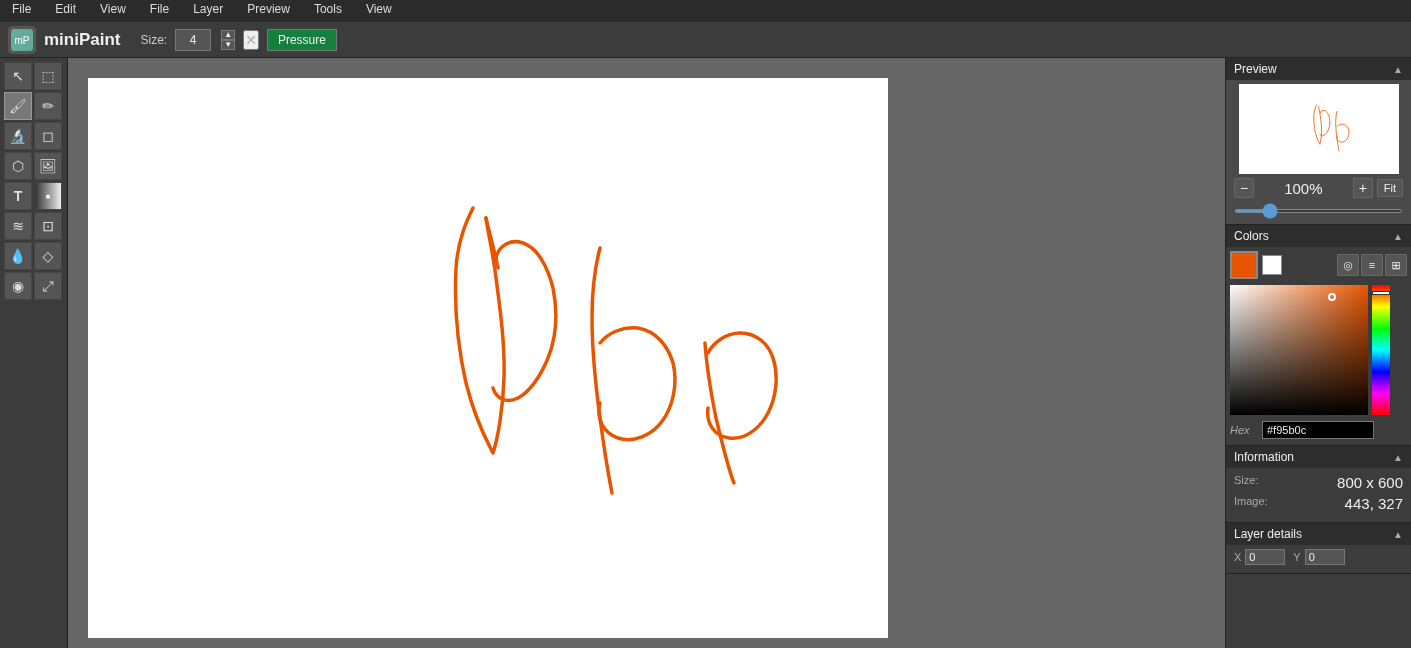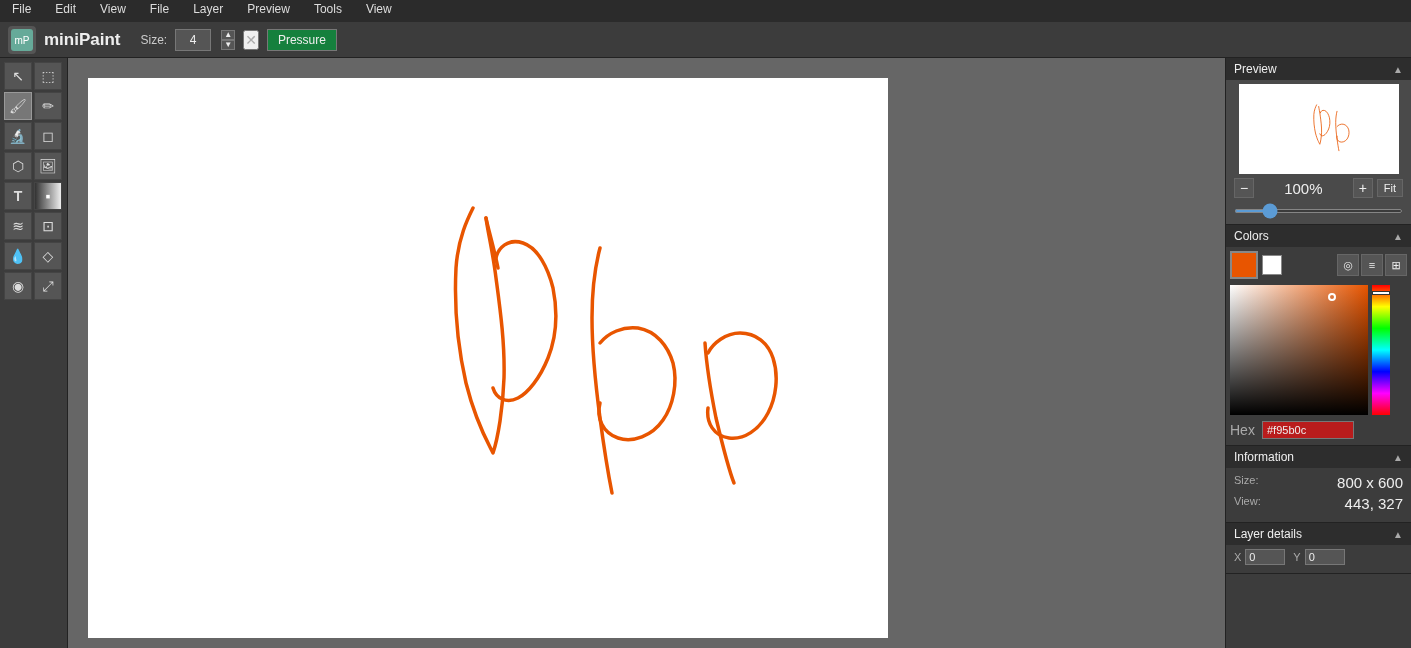--- a/index.html
+++ b/index.html
@@ -60,22 +60,22 @@
     .color-swatch-main { width: 28px; height: 28px; background: #e85500; border: 2px solid #888; cursor: pointer; }
     .color-swatch-bg { width: 20px; height: 20px; background: #fff; border: 1px solid #888; cursor: pointer; }
     .color-view-btns { display: flex; gap: 2px; margin-left: auto; }
     .color-view-btn { width: 22px; height: 22px; background: #555; border: 1px solid #666; color: #eee; font-size: 11px; cursor: pointer; display: flex; align-items: center; justify-content: center; }
     .color-picker-area { position: relative; width: 160px; height: 130px; margin-bottom: 4px; }
     .color-gradient { width: 138px; height: 130px; position: absolute; left: 0; top: 0; background: linear-gradient(to bottom, rgba(0,0,0,0) 0%, rgba(0,0,0,1) 100%), linear-gradient(to right, rgba(255,255,255,1) 0%, rgba(232,85,0,1) 100%); cursor: crosshair; }
     .color-cursor { position: absolute; right: 28px; top: 6px; width: 8px; height: 8px; border-radius: 50%; border: 2px solid white; pointer-events: none; }
     .color-hue-bar { position: absolute; right: 0; top: 0; width: 18px; height: 130px; background: linear-gradient(to bottom, #ff0000, #ffff00, #00ff00, #00ffff, #0000ff, #ff00ff, #ff0000); cursor: pointer; }
     .hue-cursor { position: absolute; right: 0; top: 8px; width: 18px; height: 4px; background: white; border: 1px solid #333; pointer-events: none; }
     .hex-row { display: flex; align-items: center; gap: 4px; padding: 2px 0; }
-    .hex-label { color: #aaa; font-size: 14px; width: 28px; }
-    .hex-input { background: #b91c1c; border: 1px solid #777; color: #eee; font-size: 11px; padding: 2px 4px; width: 92px; }
+    .hex-label { color: #aaa; font-size: 11px; width: 28px; font-style: italic; }
+    .hex-input { background: #000000; border: 1px solid #777; color: #eee; font-size: 11px; padding: 2px 4px; width: 112px; }
 
     
     #info-content { padding: 6px 8px; }
     .info-row { display: flex; justify-content: space-between; margin-bottom: 4px; }
     .info-label { color: #aaa; font-size: 11px; }
     .info-value { color: #eee; font-size: 15px; }
 
     
     #layer-details-content { padding: 4px 8px; }
     .layer-xy { display: flex; gap: 8px; margin-bottom: 4px; }
@@ -229,21 +229,21 @@
       <div class="panel-header">
         <span class="panel-header-title">Information</span>
         <span class="panel-collapse">▲</span>
       </div>
       <div id="info-content">
         <div class="info-row">
           <span class="info-label">Size:</span>
           <span class="info-value">800 x 600</span>
         </div>
         <div class="info-row">
-          <span class="info-label">View:</span>
+          <span class="info-label">Image:</span>
           <span class="info-value">443, 327</span>
         </div>
       </div>
     </div>
 
     <div class="panel-section">
       <div class="panel-header">
         <span class="panel-header-title">Layer details</span>
         <span class="panel-collapse">▲</span>
       </div>

